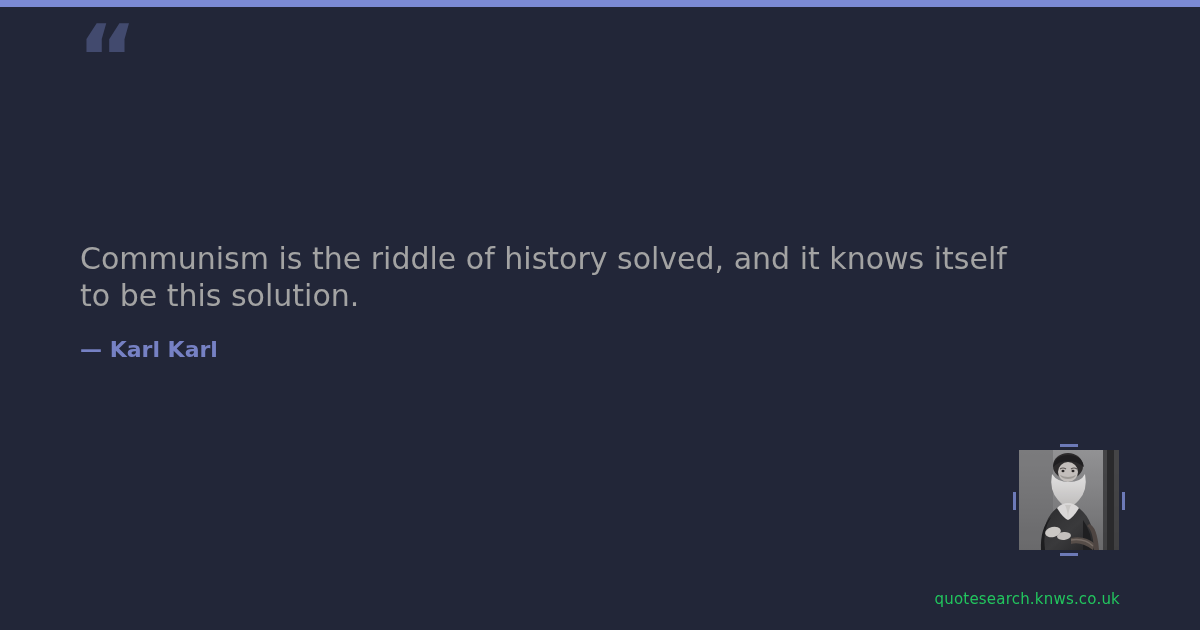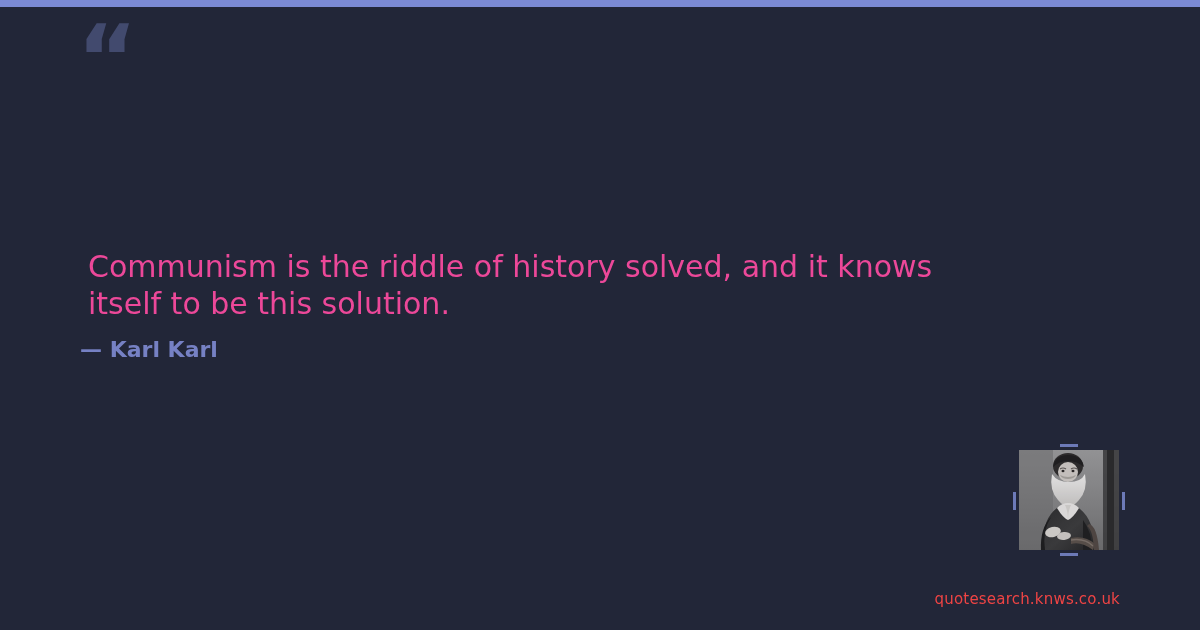--- a/index.html
+++ b/index.html
@@ -45,26 +45,26 @@
   }
 
   .quote-block {
     position: absolute;
     left: 80px;
     top: 240px;
     width: 940px;
   }
 
   .quote-text {
-    margin: 8px;
+    margin: 0;
     font-family: "DejaVu Sans", sans-serif;
     font-size: 30px;
     font-weight: 400;
     line-height: 37px;
-    color: #ec4899;
+    color: #a3a3a3;
     letter-spacing: 0px;
   }
 
   .attribution {
     position: absolute;
     left: 80px;
     top: 337px;
     display: flex;
     align-items: center;
     gap: 0px;
@@ -132,21 +132,21 @@
     height: 3px;
   }
 
   .watermark {
     position: absolute;
     right: 80px;
     top: 590px;
     font-family: "DejaVu Sans", sans-serif;
     font-size: 15px;
     font-weight: 400;
-    color: #ef4444;
+    color: #22c55e;
     letter-spacing: 0.2px;
   }
 </style>
 </head>
 <body>
 
 <div class="card">
 
   <div class="top-accent-bar"></div>
 

